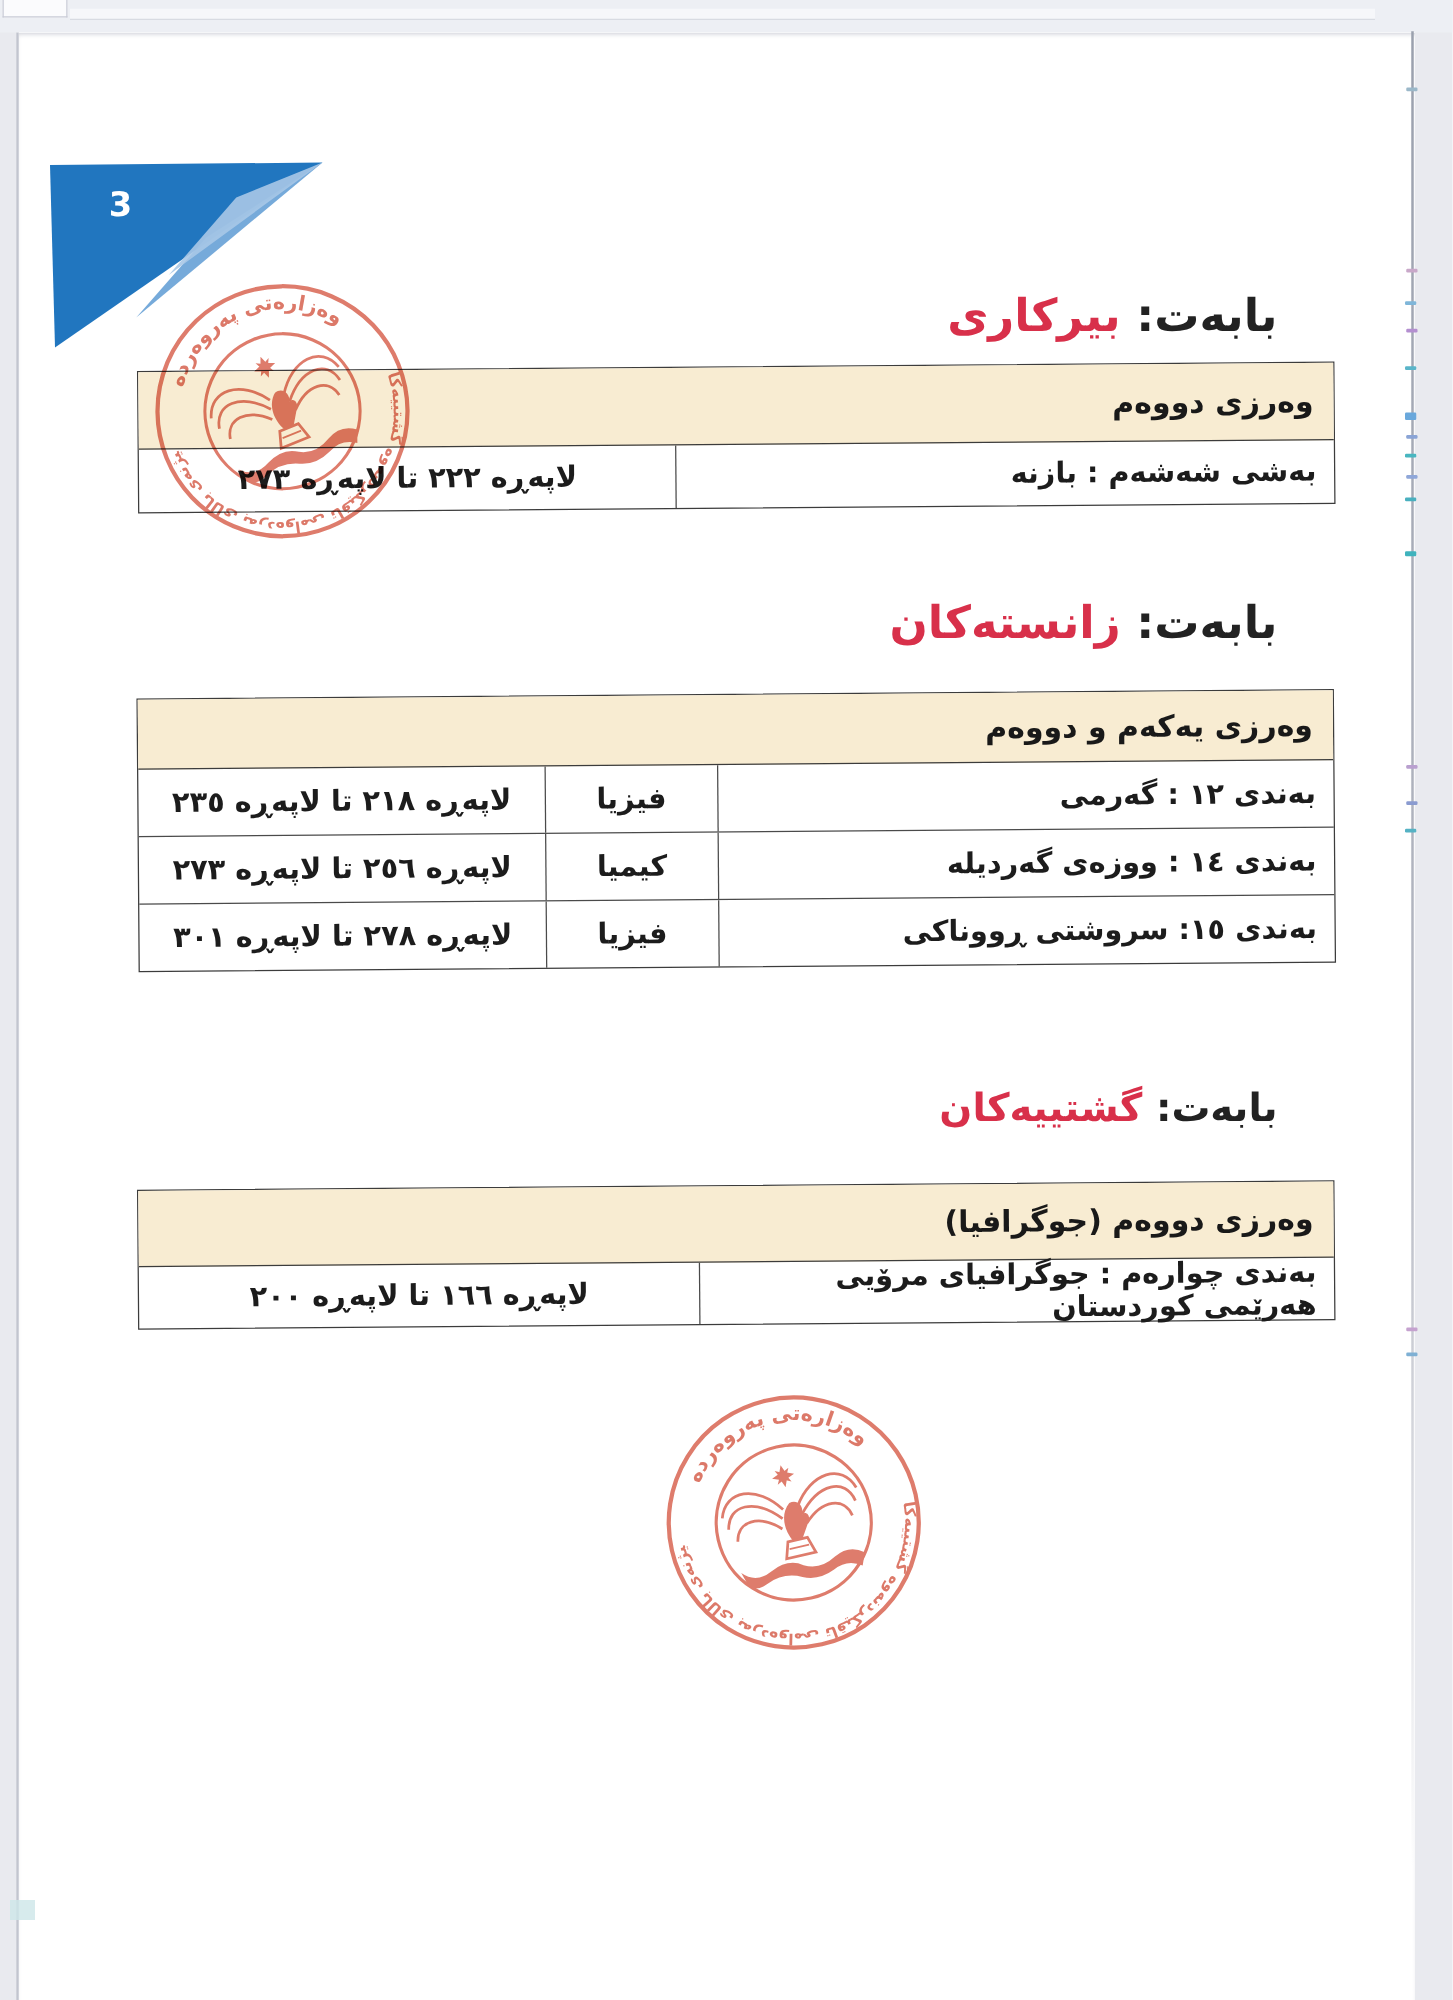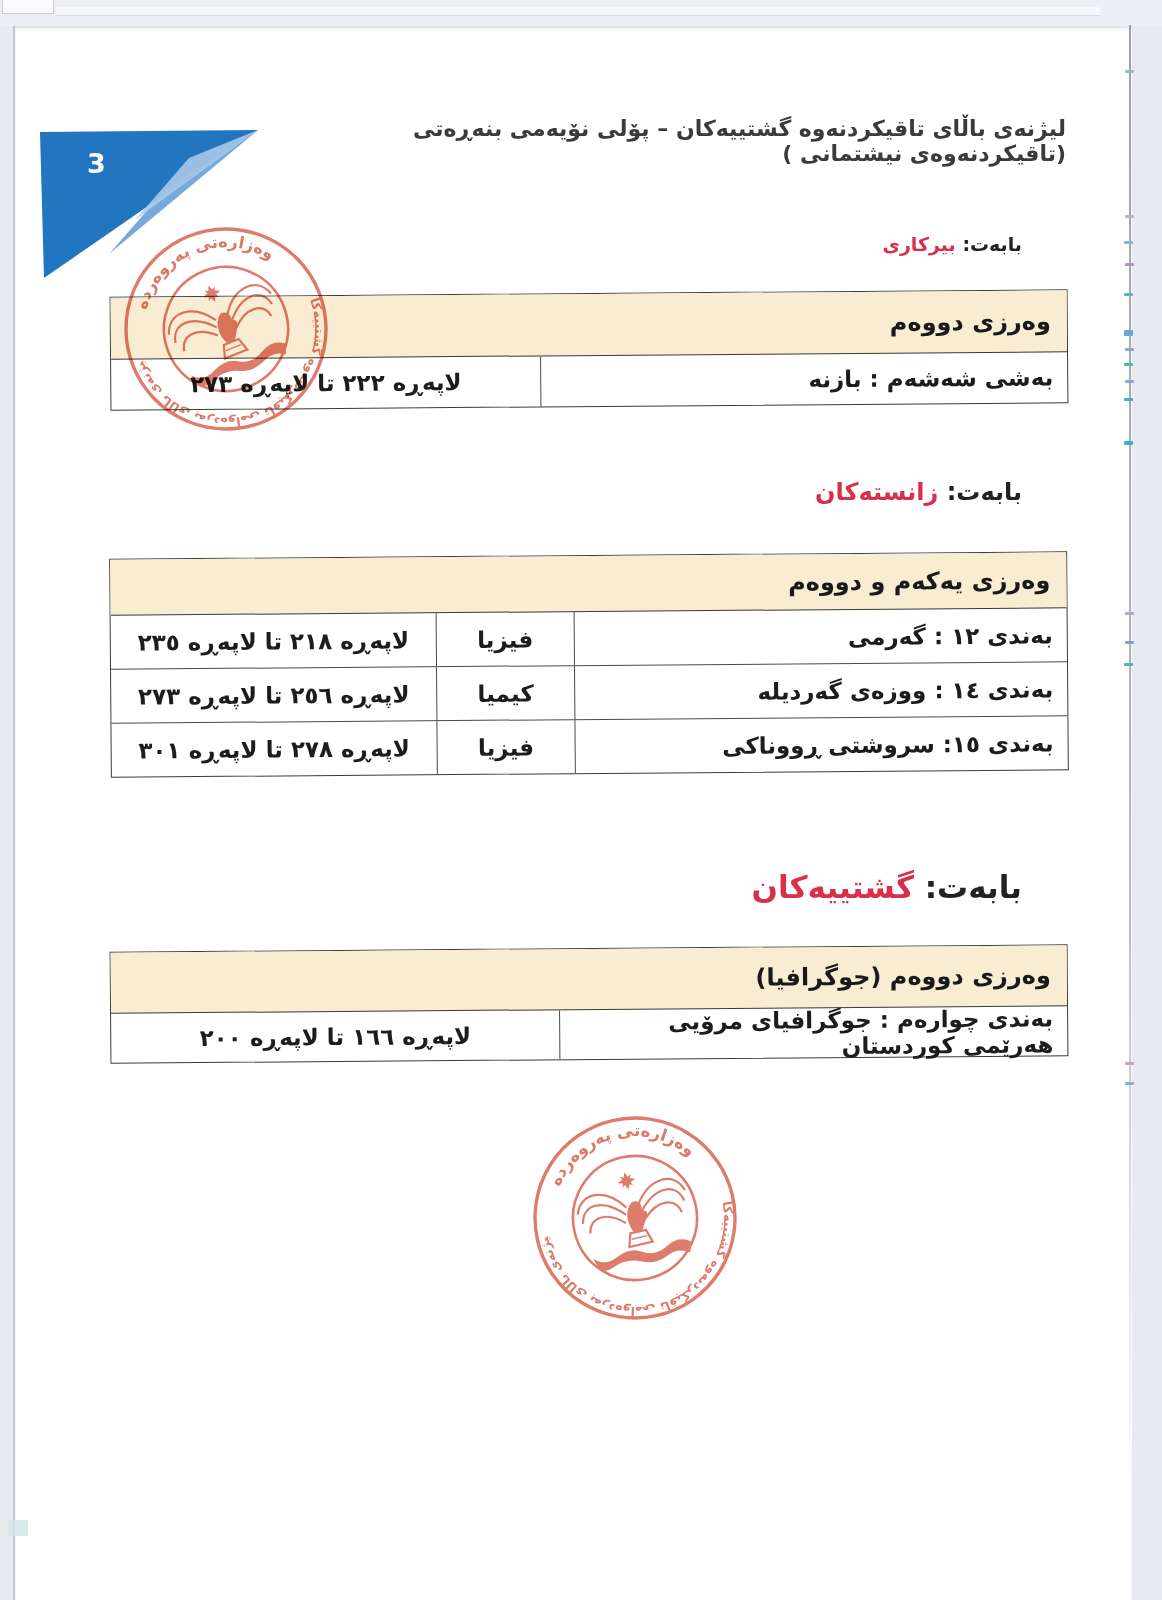--- a/index.html
+++ b/index.html
@@ -27,22 +27,22 @@
   .page-num{font:600 27px "DejaVu Sans",sans-serif;fill:#ffffff;}
   
   .doc-header{
     position:absolute;right:66px;top:90px;width:780px;
     direction:rtl;text-align:right;
     font-size:22px;font-weight:600;color:#3b3b3d;letter-spacing:.2px;
   }
   
   .sec-title{position:absolute;right:110px;direction:rtl;text-align:right;font-weight:700;color:#222;}
   .sec-title .red{color:#d8304a;}
-  .sec-title.s1{top:207px;font-size:19px;}
-  .sec-title.s2{top:452px;font-size:24px;text-align:right;}
+  .sec-title.s1{top:207px;font-size:36px;}
+  .sec-title.s2{top:452px;font-size:36px;text-align:right;}
   .sec-title.s3{top:843px;font-size:31px;}
   
   .dtable{
     position:absolute;left:95px;width:958px;direction:rtl;
     transform:rotate(-0.45deg);transform-origin:50% 50%;
     border:1.6px solid #3c3c3c;background:#fff;
     box-sizing:border-box;
   }
   .dtable .thead{
     background:#f8ecd2;border-bottom:1.6px solid #3c3c3c;
@@ -89,21 +89,20 @@
 
 <div class="page">
 
   <svg class="corner-deco" width="224" height="156" viewBox="0 0 224 156">
     <polygon points="1,4 219,2 5,150" fill="#2176bf"></polygon>
     <polygon points="219,2 126,62 70,126" fill="#5e9bd3" opacity="0.85"></polygon>
     <polygon points="219,2 150,30 96,92" fill="#a9c8e7" opacity="0.9"></polygon>
     <text x="48" y="45" class="page-num">3</text>
   </svg>
 
-  <div class="doc-header">لیژنەی باڵای تاقیکردنەوە گشتییەکان – پۆلی نۆیەمی بنەڕەتی (تاقیکردنەوەی نیشتمانی )</div>
 
   <div class="sec-title s1">
     <span>بابەت:</span>
     <span class="red">بیرکاری</span>
   </div>
   <div class="dtable t1">
     <div class="thead">
       <span>وەرزی دووەم</span>
     </div>
     <div class="trow">

